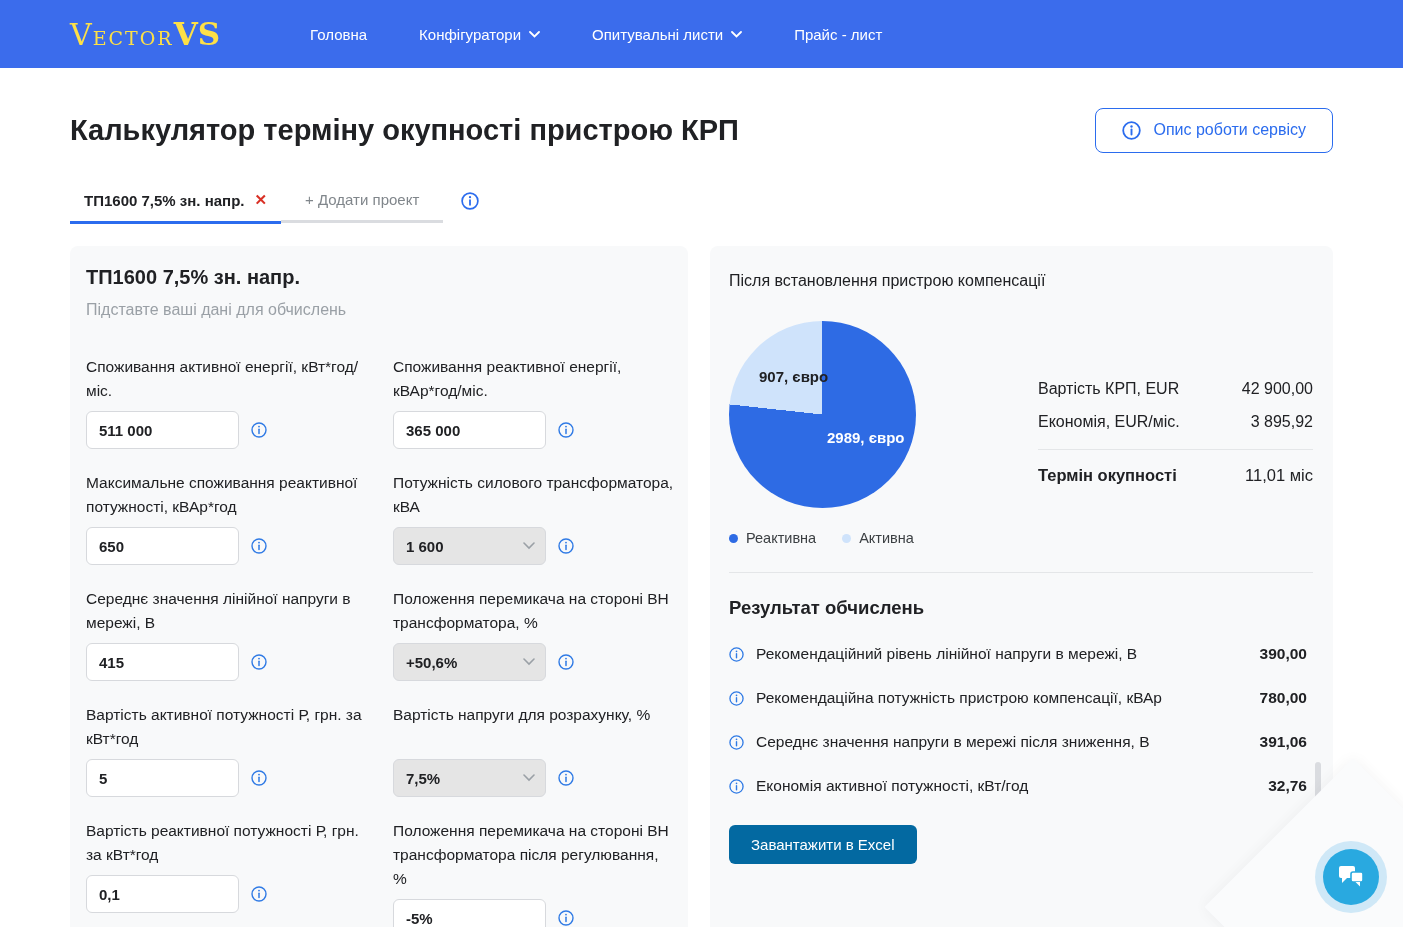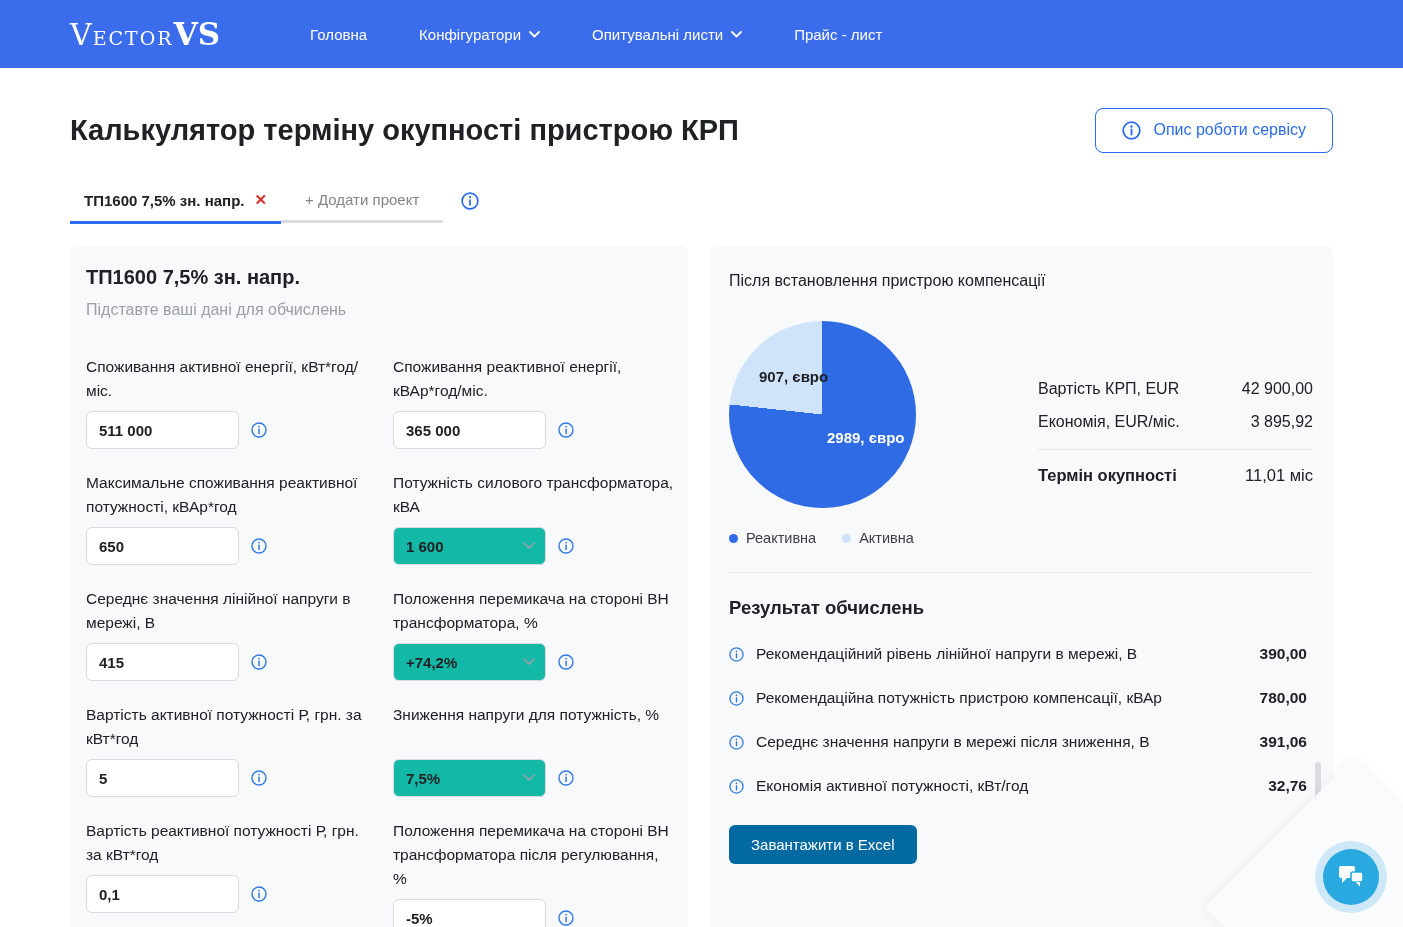--- a/index.html
+++ b/index.html
@@ -6,21 +6,21 @@
   html,body { width:1403px; height:927px; overflow:hidden; }
   body {
     font-family: "Liberation Sans", sans-serif;
     background:#ffffff; color:#202124; position:relative;
   }
   
   .header {
     height:68px; background:#3b6cec; display:flex; align-items:center;
     padding:0 70px; color:#fff;
   }
-  .logo { font-family:"DejaVu Serif", serif; color:#ffffff; cursor:pointer; white-space:nowrap; }
+  .logo { font-family:"DejaVu Serif", serif; color:#fde047; cursor:pointer; white-space:nowrap; }
   .logo .big { font-size:30px; letter-spacing:1px; }
   .logo .small { font-size:19px; letter-spacing:2px; }
   .logo .vs { font-size:31px; font-weight:700; letter-spacing:0; }
   .nav { display:flex; align-items:center; gap:52px; margin-left:90px; font-size:15px; }
   .nav-item { display:flex; align-items:center; gap:8px; cursor:pointer; white-space:nowrap; }
   .chev { width:11px; height:7px; display:inline-block; }
   
   .container { width:1263px; margin:0 auto; }
   .title-row { display:flex; justify-content:space-between; align-items:center; margin-top:40px; }
   .page-title { font-size:29px; font-weight:700; color:#202124; }
@@ -47,21 +47,21 @@
   .form-grid { display:grid; grid-template-columns:300px 300px; column-gap:7px; margin-top:14px; }
   .field { margin-top:22px; padding-right:18px; }
   .field-label { font-size:15.5px; line-height:24px; color:#202124; min-height:48px; }
   .field-ctrl { display:flex; align-items:center; margin-top:8px; }
   .tb {
     width:153px; height:38px; border:1px solid #d7d9dd; border-radius:6px; background:#fff;
     font-size:15px; font-weight:700; color:#202124; padding:0 12px;
     font-family:"Liberation Sans", sans-serif;
   }
   .sel {
-    width:153px; height:38px; border:1px solid #d7d9dd; border-radius:6px; background:#14b8a6;
+    width:153px; height:38px; border:1px solid #d7d9dd; border-radius:6px; background:#e5e5e5;
     display:flex; align-items:center; justify-content:space-between; padding:0 10px 0 12px;
     font-size:15px; font-weight:700; cursor:pointer;
   }
   .info-i { margin-left:12px; flex:none; display:inline-flex; cursor:pointer; }
   
   .eco-title { font-size:20px; font-weight:700; }
   .eco-sub { font-size:16px; color:#202124; margin-top:10px; font-weight:400; }
   .eco-body { display:flex; margin-top:18px; }
   .pie-col { width:300px; display:flex; flex-direction:column; align-items:flex-start; }
   .pie-wrap { position:relative; width:187px; height:187px; margin-top:13px; }
@@ -240,21 +240,21 @@
                   <circle cx="8" cy="4.6" r="0.9" fill="#2f7ae5"></circle>
                 </svg>
               </span>
           </div>
         </div>
 
         <div class="field">
           <div class="field-label">Положення перемикача на стороні ВН трансформатора, %</div>
           <div class="field-ctrl">
             <div class="sel">
-              <span>+74,2%</span>
+              <span>+50,6%</span>
               <svg width="12" height="8" viewBox="0 0 12 8">
                   <path d="M1 1l5 5 5-5" fill="none" stroke="#9aa0a6" stroke-width="1.6" stroke-linecap="round"></path>
                 </svg>
             </div>
             <span class="info-i">
                 <svg width="16" height="16" viewBox="0 0 16 16">
                   <circle cx="8" cy="8" r="7" fill="none" stroke="#2f7ae5" stroke-width="1.4"></circle>
                   <line x1="8" y1="7.2" x2="8" y2="11.4" stroke="#2f7ae5" stroke-width="1.5" stroke-linecap="round"></line>
                   <circle cx="8" cy="4.6" r="0.9" fill="#2f7ae5"></circle>
                 </svg>
@@ -270,21 +270,21 @@
                 <svg width="16" height="16" viewBox="0 0 16 16">
                   <circle cx="8" cy="8" r="7" fill="none" stroke="#2f7ae5" stroke-width="1.4"></circle>
                   <line x1="8" y1="7.2" x2="8" y2="11.4" stroke="#2f7ae5" stroke-width="1.5" stroke-linecap="round"></line>
                   <circle cx="8" cy="4.6" r="0.9" fill="#2f7ae5"></circle>
                 </svg>
               </span>
           </div>
         </div>
 
         <div class="field">
-          <div class="field-label">Зниження напруги для потужність, %</div>
+          <div class="field-label">Вартість напруги для розрахунку, %</div>
           <div class="field-ctrl">
             <div class="sel">
               <span>7,5%</span>
               <svg width="12" height="8" viewBox="0 0 12 8">
                   <path d="M1 1l5 5 5-5" fill="none" stroke="#9aa0a6" stroke-width="1.6" stroke-linecap="round"></path>
                 </svg>
             </div>
             <span class="info-i">
                 <svg width="16" height="16" viewBox="0 0 16 16">
                   <circle cx="8" cy="8" r="7" fill="none" stroke="#2f7ae5" stroke-width="1.4"></circle>

